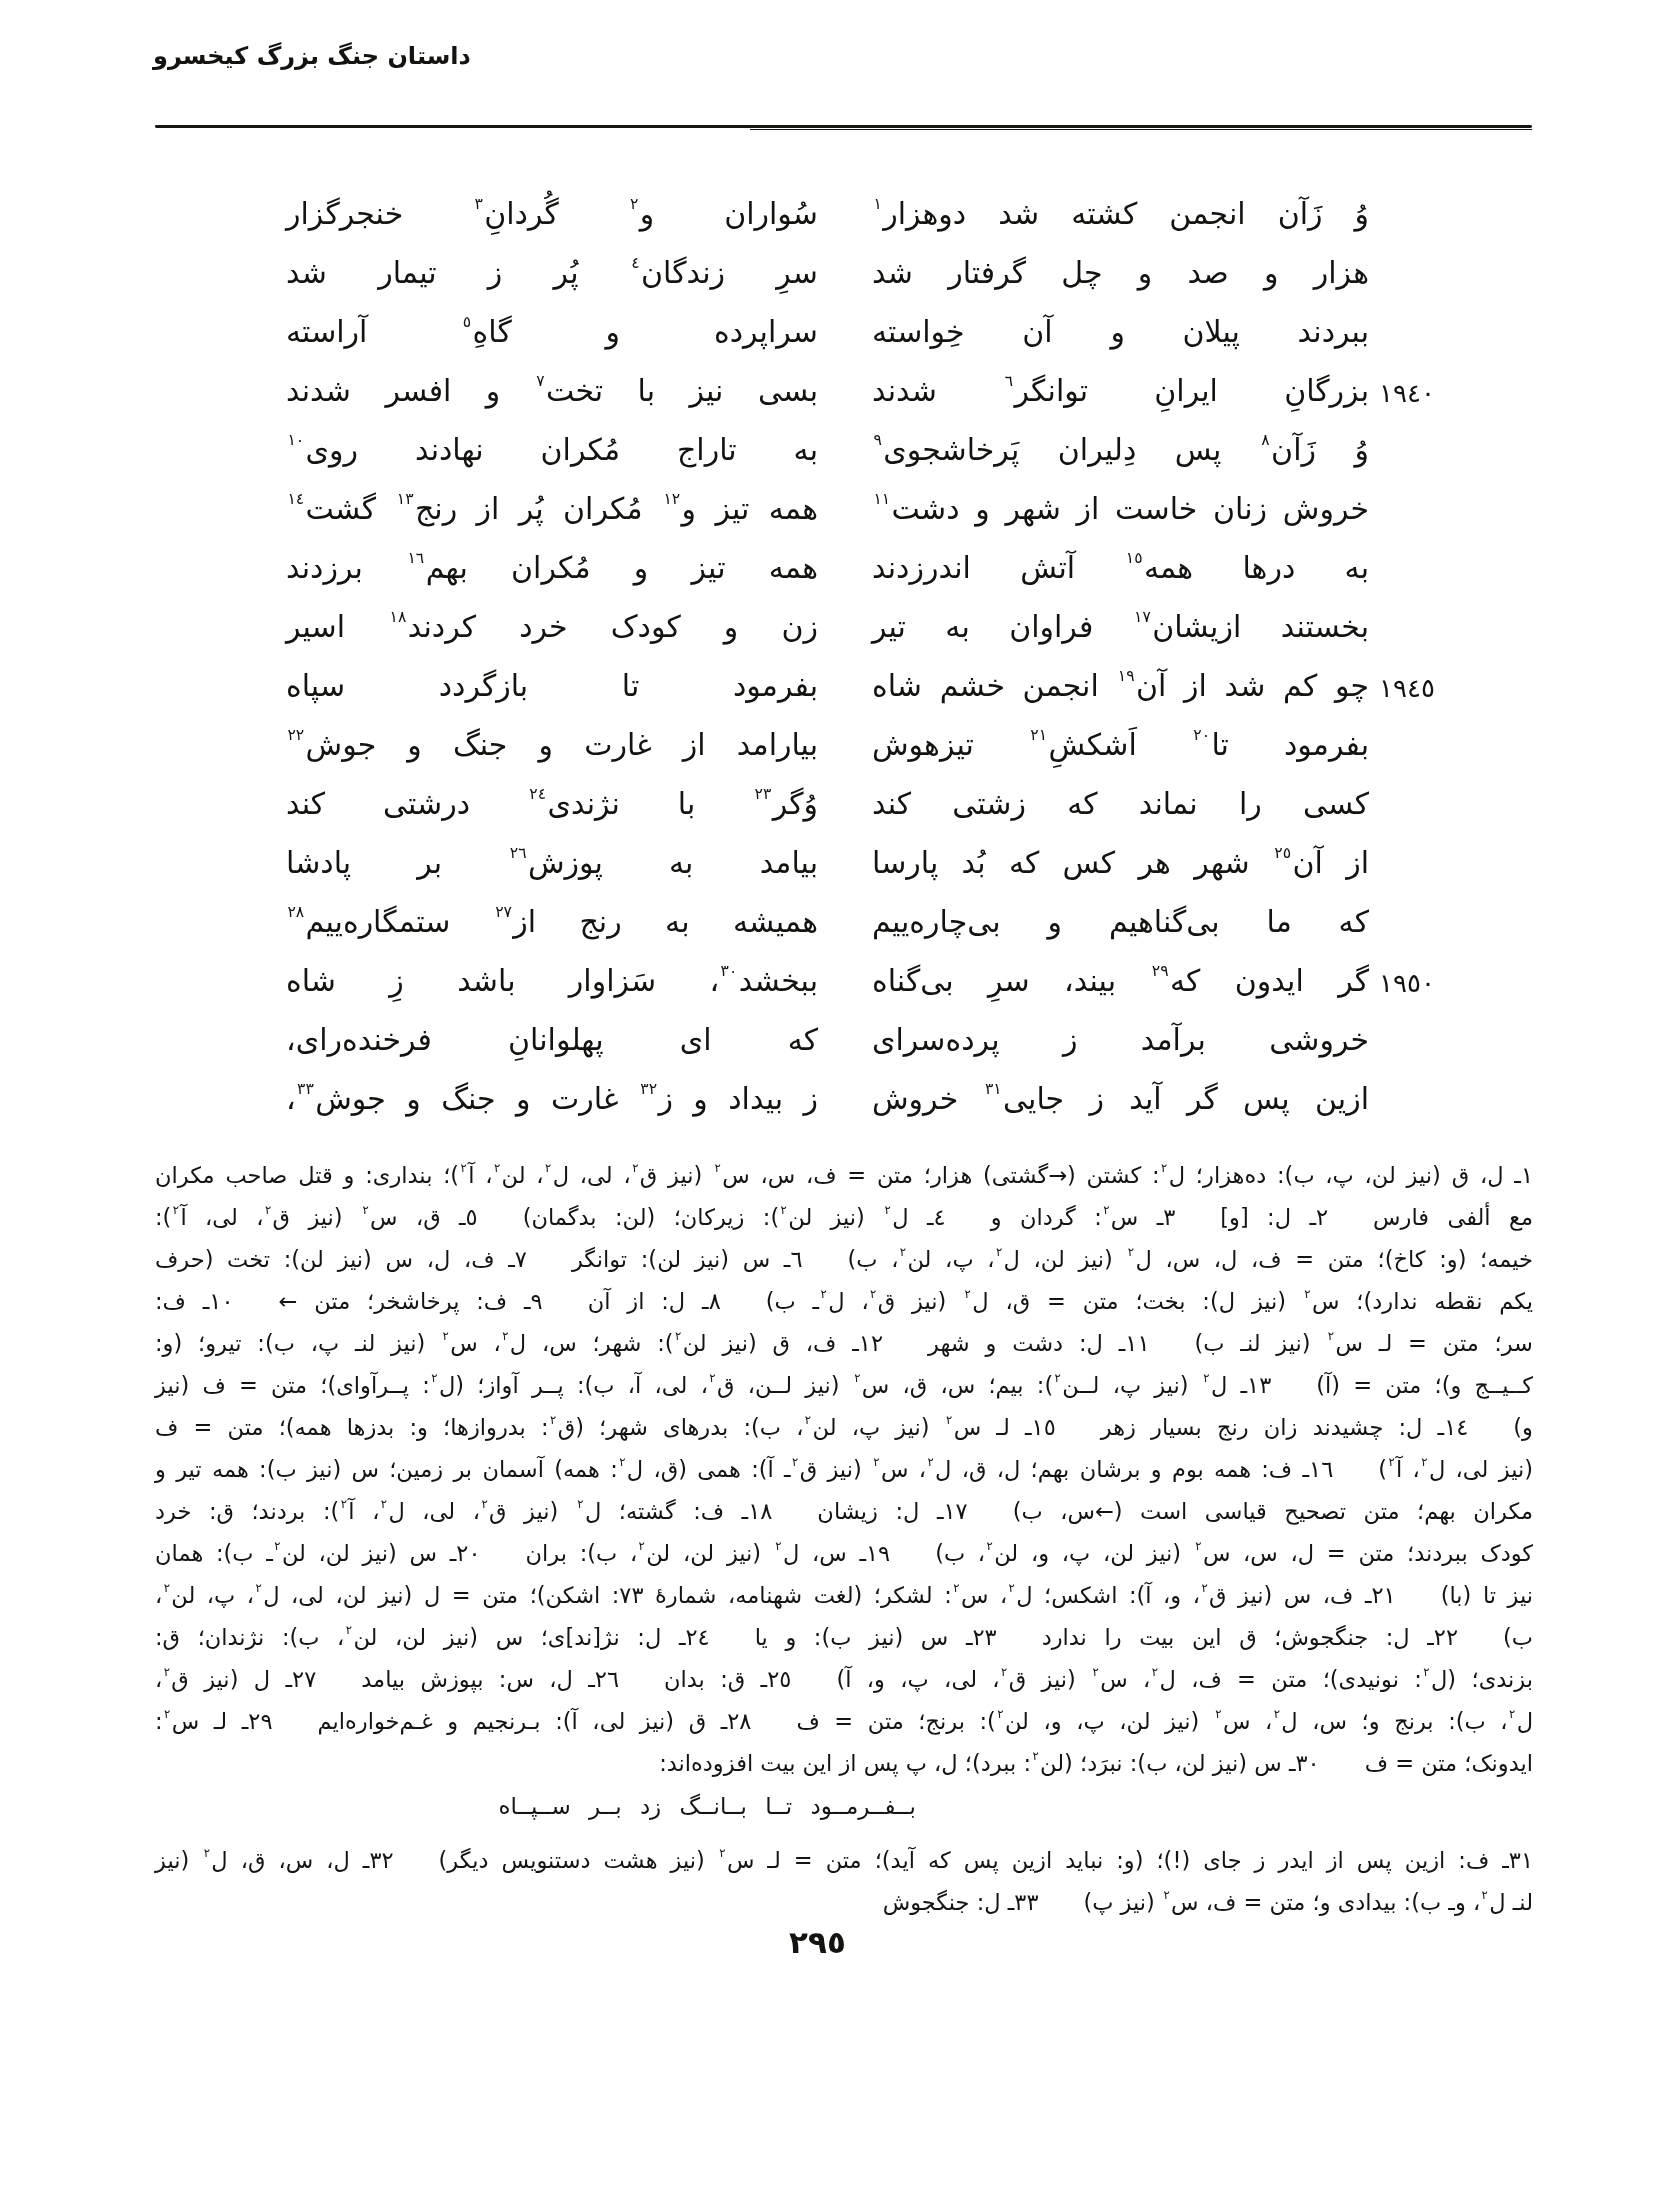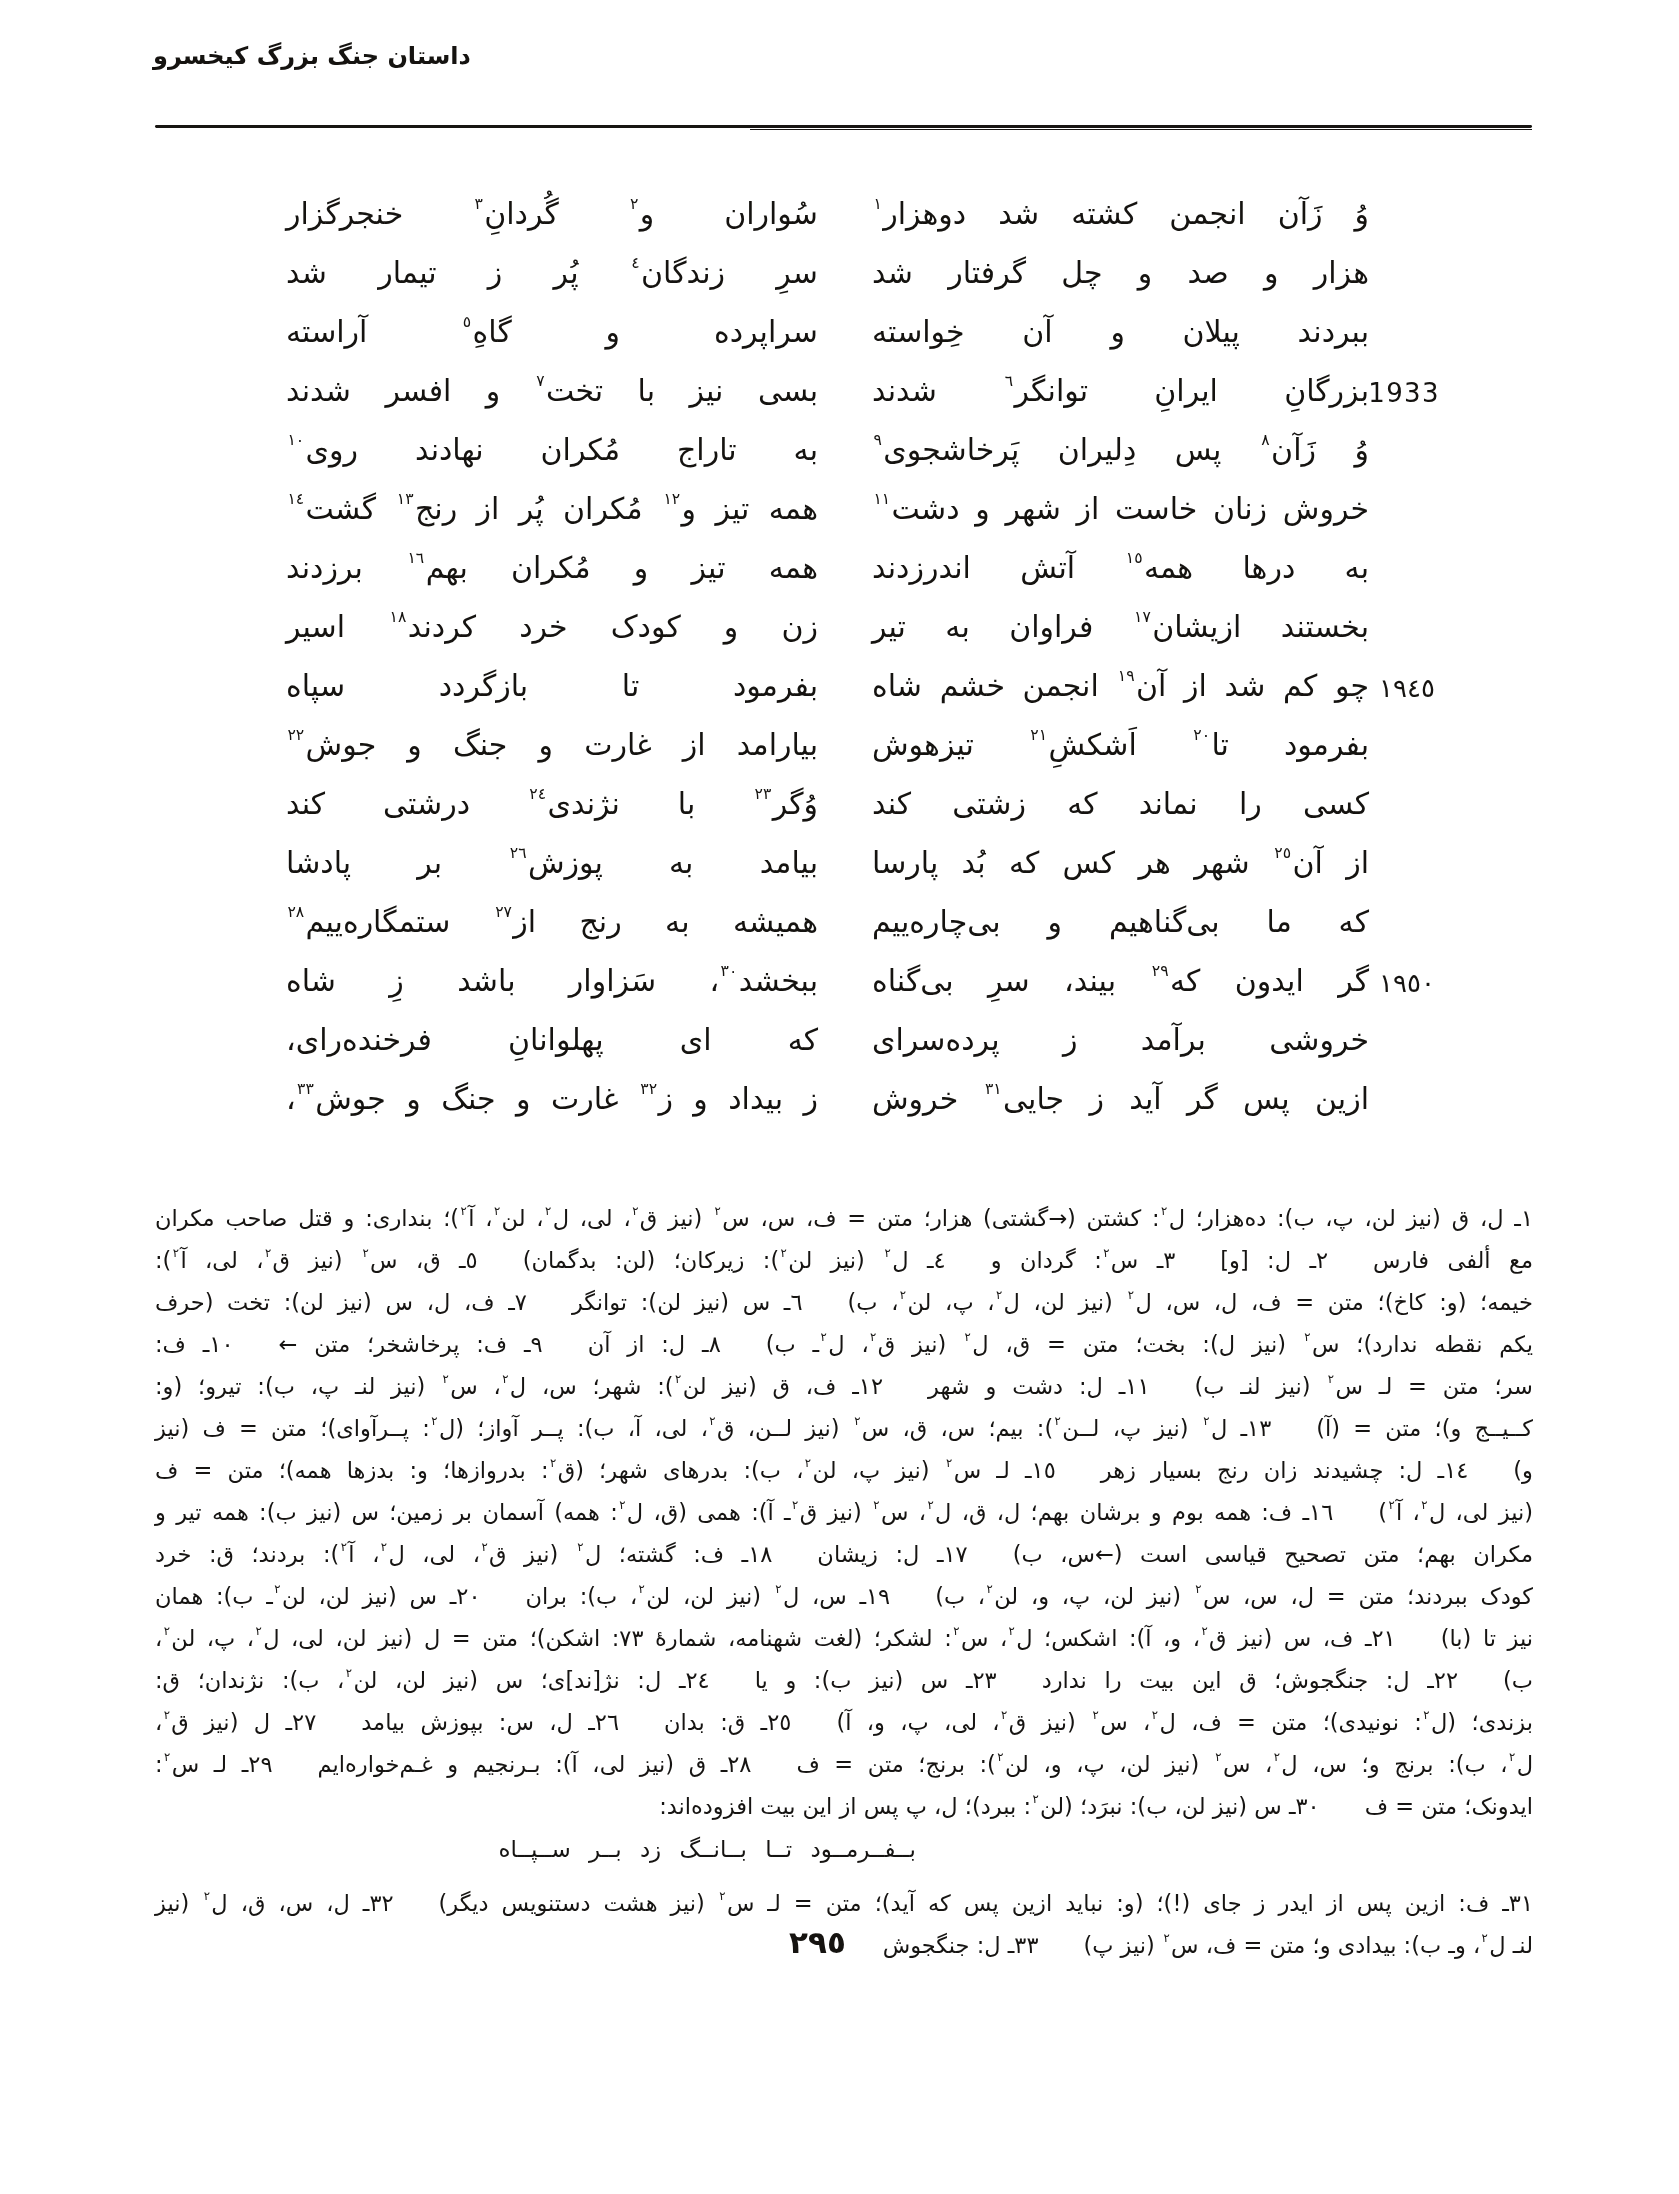--- a/index.html
+++ b/index.html
@@ -28,21 +28,21 @@
   .poem-row{position:relative;height:59px;}
   .hemi{position:absolute;top:9.5px;font-size:30px;line-height:41px;direction:rtl;
         text-align:justify;text-align-last:justify;white-space:nowrap;}
   .hemi-right{left:872px;width:497px;}
   .hemi-left{left:286px;width:532px;}
   .verse-num{position:absolute;top:17.7px;left:1379px;width:61px;font-size:26px;
              direction:rtl;text-align:left;letter-spacing:1.4px;}
   sup{font-size:0.52em;line-height:0;vertical-align:super;position:relative;top:-0.25em;padding:0 1.4px;}
   
   .footnotes{
-    position:absolute;top:1197px;left:155px;width:1378px;
+    position:absolute;top:1154px;left:155px;width:1378px;
     font-size:22.5px;direction:rtl;color:#161412;
   }
   .fn-line{line-height:42px;height:42px;white-space:nowrap;}
   .fn-justify{text-align:justify;text-align-last:justify;}
   .fn-last{text-align:right;}
   .fn-center{text-align:right;}
   .fn-verse{direction:rtl;text-align:right;font-size:23px;line-height:44px;height:44px;
             word-spacing:11px;white-space:nowrap;}
   .fn-verse-1{padding-right:436px;margin-top:11px;}
   .fn-verse-2{padding-right:617px;margin-bottom:11px;}
@@ -76,21 +76,21 @@
 
     <div class="poem-row">
       <div class="hemi hemi-right">ببردند پیلان و آن خِواسته</div>
       <div class="hemi hemi-left">سراپرده و گاهِ<sup>٥</sup> آراسته</div>
 
     </div>
 
     <div class="poem-row">
       <div class="hemi hemi-right">بزرگانِ ایرانِ توانگر<sup>٦</sup> شدند</div>
       <div class="hemi hemi-left">بسی نیز با تخت<sup>۷</sup> و افسر شدند</div>
-      <div class="verse-num">1933</div>
+      <div class="verse-num">۱۹٤٠</div>
     </div>
 
     <div class="poem-row">
       <div class="hemi hemi-right">وُ زَآن<sup>۸</sup> پس دِلیران پَرخاشجوی<sup>۹</sup></div>
       <div class="hemi hemi-left">به تاراج مُکران نهادند روی<sup>۱۰</sup></div>
 
     </div>
 
     <div class="poem-row">
       <div class="hemi hemi-right">خروش زنان خاست از شهر و دشت<sup>۱۱</sup></div>

